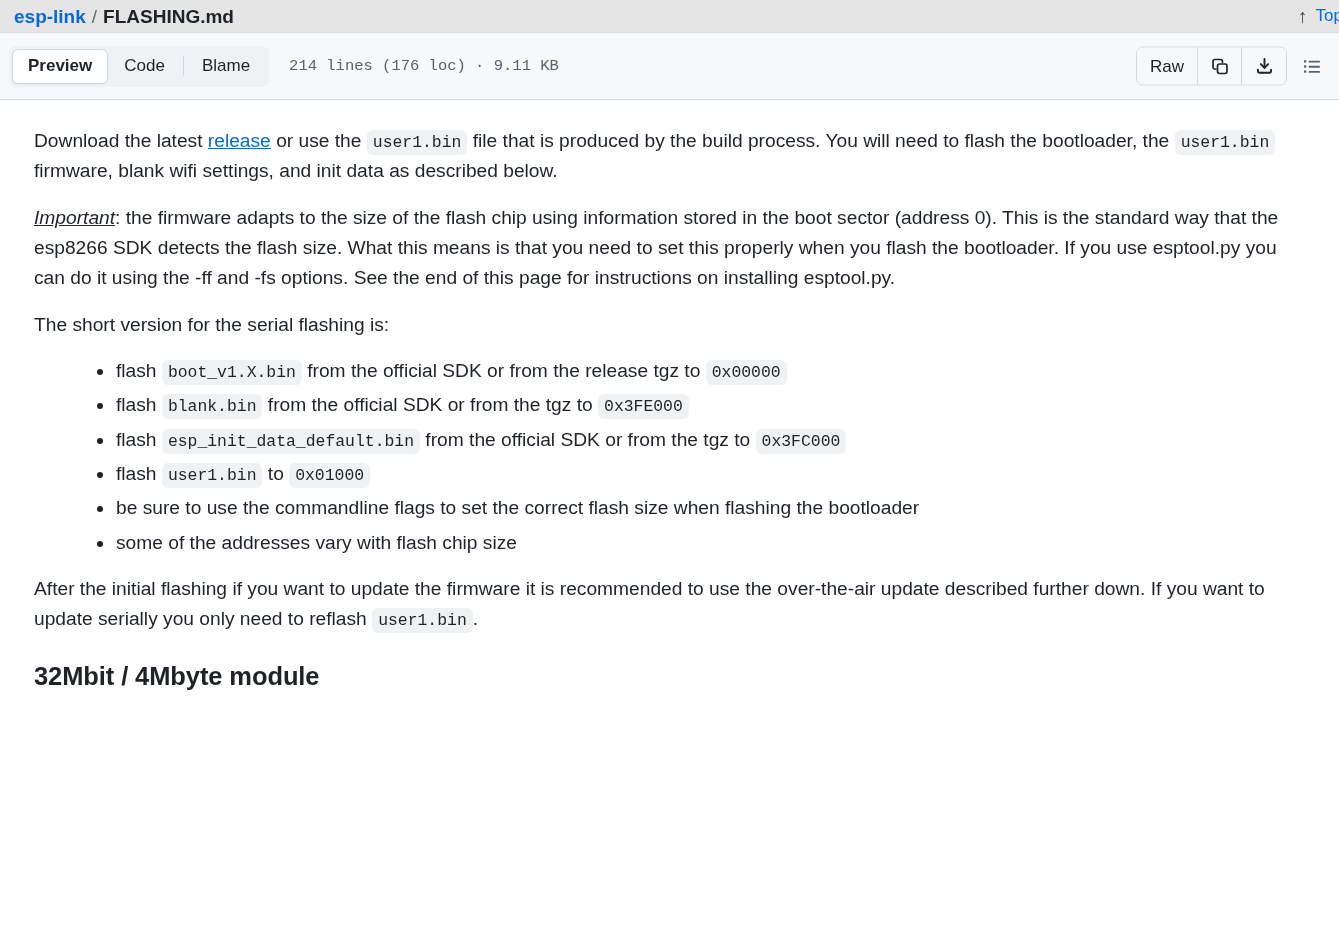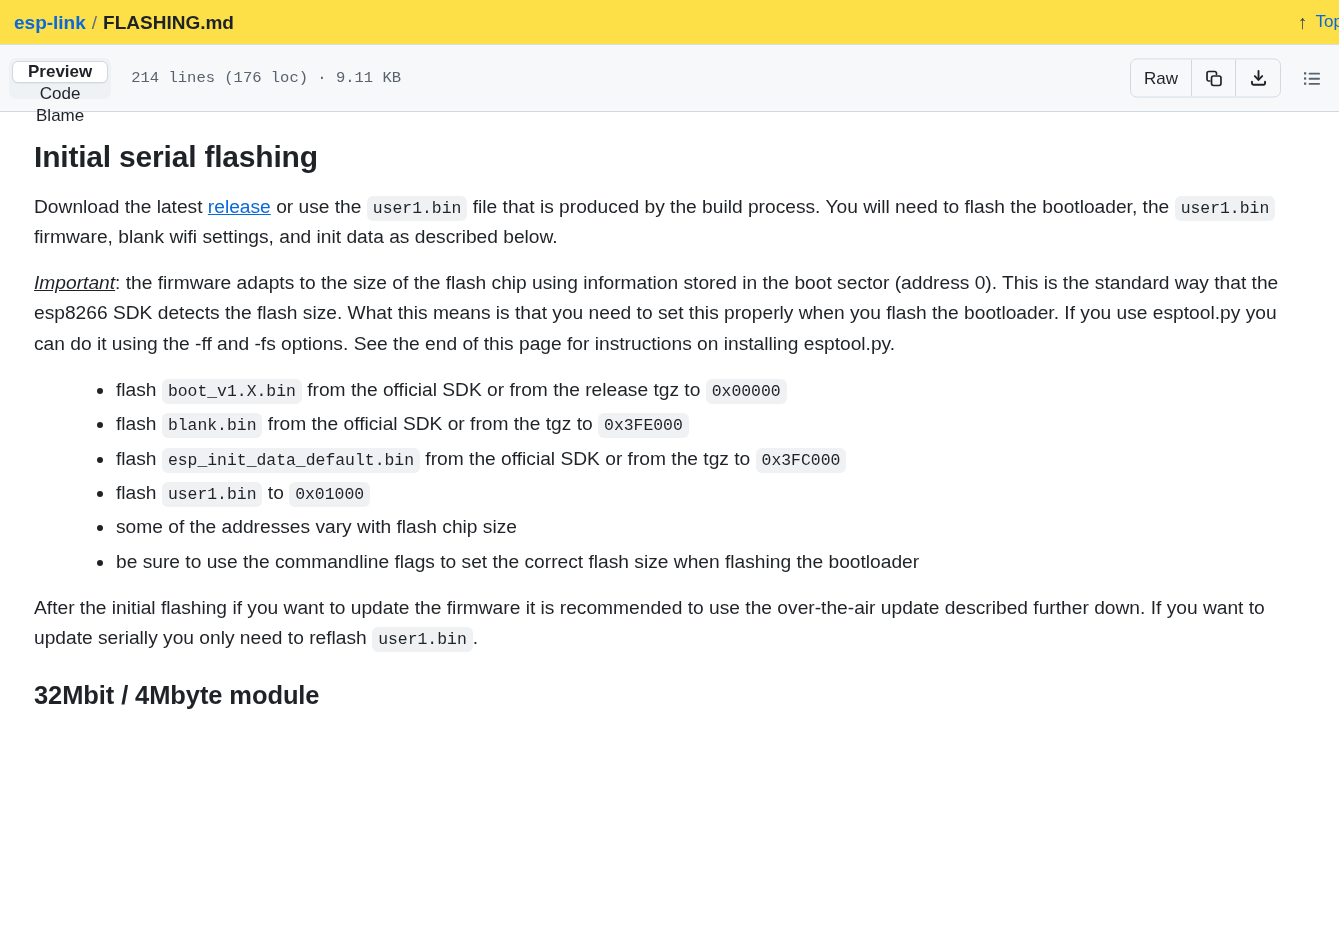--- a/index.html
+++ b/index.html
@@ -7,22 +7,22 @@
     margin: 0; padding: 0;
     width: 1339px; height: 925px;
     background: #ffffff;
     font-family: "Liberation Sans", sans-serif;
     overflow: hidden;
   }
   body { color: #1f2328; }
 
   
   #file-header {
-    height: 45px;
-    background: #fde047;
+    height: 33px;
+    background: #e5e5e5;
     border-bottom: 1px solid #d8dee4;
     display: flex;
     align-items: center;
     padding: 0 12px 0 14px;
     position: relative;
   }
   #breadcrumb {
     display: flex;
     align-items: baseline;
     font-size: 19px;
@@ -73,21 +73,20 @@
     padding: 0 12px 0 9px;
     position: relative;
   }
   #view-switch {
     display: inline-flex;
     align-items: center;
     background: #eff2f5;
     border-radius: 7px;
     padding: 3px;
     height: 41px;
-    flex-direction: column;
   }
   .seg-tab {
     display: inline-flex;
     align-items: center;
     justify-content: center;
     height: 35px;
     padding: 0 15px;
     font-size: 17px;
     color: #1f2328;
     border-radius: 6px;
@@ -115,21 +114,21 @@
     color: #59636e;
     white-space: nowrap;
   }
   #toolbar-right {
     position: absolute;
     right: 10px;
     top: 50%;
     transform: translateY(-50%);
     display: flex;
     align-items: center;
-    gap: 14px;
+    gap: 8px;
   }
   .btn-group {
     display: inline-flex;
     align-items: stretch;
     border: 1px solid #d1d9e0;
     border-radius: 7px;
     overflow: hidden;
     background: #f6f8fa;
     height: 39px;
   }
@@ -265,33 +264,33 @@
         <rect x="5.3" y="3.3" width="9.1" height="1.5" rx="0.7" fill="#59636e"></rect>
         <rect x="5.3" y="7.4" width="9.1" height="1.5" rx="0.7" fill="#59636e"></rect>
         <rect x="5.3" y="11.5" width="9.1" height="1.5" rx="0.7" fill="#59636e"></rect>
       </svg>
     </div>
   </div>
 </div>
 
 <article id="markdown-body">
 
-  <h1 class="md-h1">Initial serial flashing</h1>
 
   <p class="md-p"><span>Download the latest </span><a class="md-link">release</a><span> or use the </span><code class="md-code">user1.bin</code><span> file that is produced by the build process. You will need to flash the bootloader, the </span><code class="md-code">user1.bin</code><span> firmware, blank wifi settings, and init data as described below.</span></p>
 
   <p class="md-p"><em class="md-em">Important</em><span>: the firmware adapts to the size of the flash chip using information stored in the boot sector (address 0). This is the standard way that the esp8266 SDK detects the flash size. What this means is that you need to set this properly when you flash the bootloader. If you use esptool.py you can do it using the -ff and -fs options. See the end of this page for instructions on installing esptool.py.</span></p>
 
+  <p class="md-p">The short version for the serial flashing is:</p>
 
   <ul class="md-ul" id="flash-steps-list">
       <li><span class="sp">flash </span><code class="md-code">boot_v1.X.bin</code><span class="sp"> from the official SDK or from the release tgz to </span><code class="md-code">0x00000</code></li>
       <li><span class="sp">flash </span><code class="md-code">blank.bin</code><span class="sp"> from the official SDK or from the tgz to </span><code class="md-code">0x3FE000</code></li>
       <li><span class="sp">flash </span><code class="md-code">esp_init_data_default.bin</code><span class="sp"> from the official SDK or from the tgz to </span><code class="md-code">0x3FC000</code></li>
       <li><span class="sp">flash </span><code class="md-code">user1.bin</code><span class="sp"> to </span><code class="md-code">0x01000</code></li>
+      <li><span class="sp">be sure to use the commandline flags to set the correct flash size when flashing the bootloader</span></li>
       <li><span class="sp">some of the addresses vary with flash chip size</span></li>
-      <li><span class="sp">be sure to use the commandline flags to set the correct flash size when flashing the bootloader</span></li>
     </ul>
 
   <p class="md-p"><span>After the initial flashing if you want to update the firmware it is recommended to use the over-the-air update described further down. If you want to update serially you only need to reflash </span><code class="md-code">user1.bin</code><span>.</span></p>
 
   <h2 class="md-h2">32Mbit / 4Mbyte module</h2>
 
 </article>
 
 </body></html>

